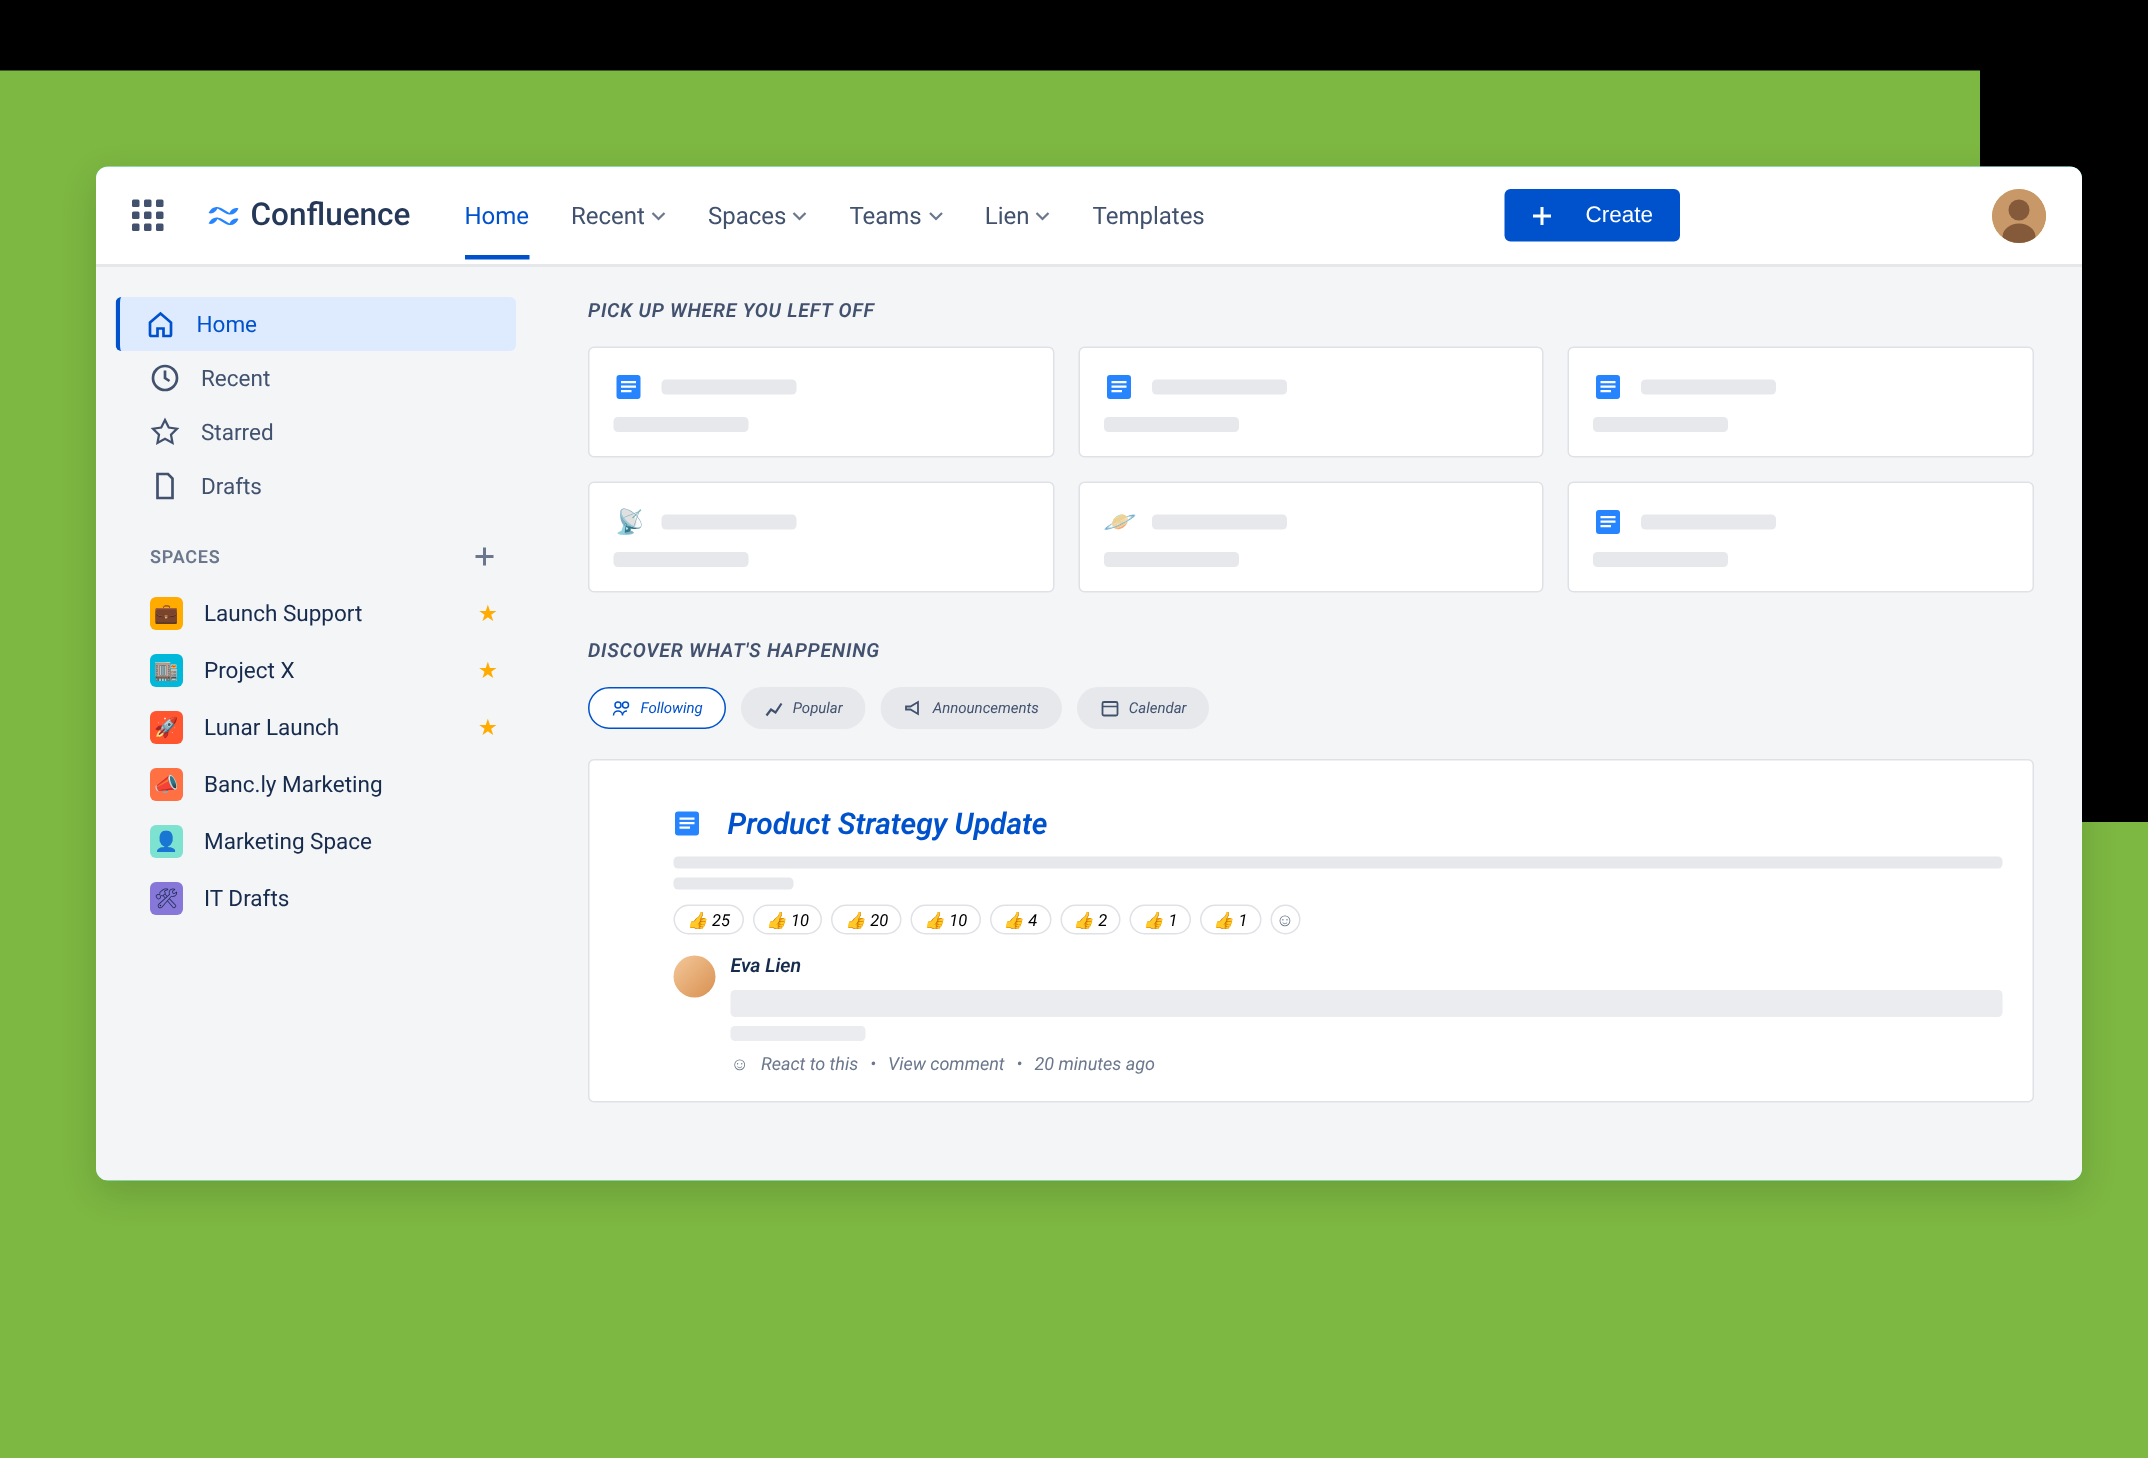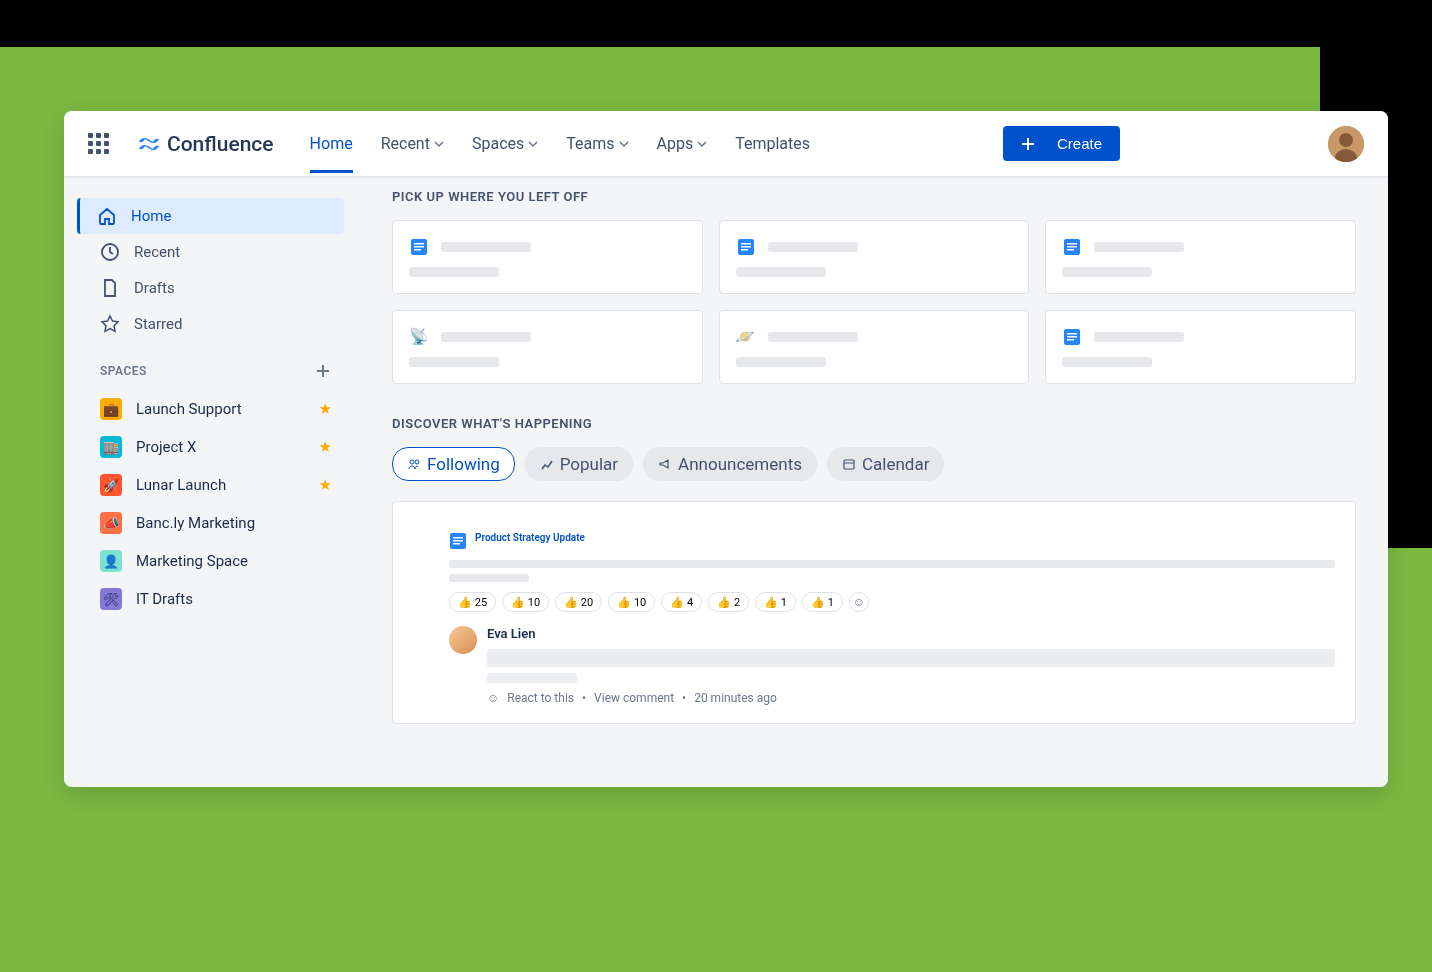--- a/index.html
+++ b/index.html
@@ -28,40 +28,40 @@
 .side-item { display: flex; align-items: center; gap: 14px; padding: 8px 20px; margin: 0 16px; border-radius: 4px; cursor: pointer; font-size: 15px; color: #42526e; }
 .side-item.active { background: #deebff; color: #0052cc; border-left: 3px solid #0052cc; margin-left: 13px; padding-left: 17px; }
 .side-icon { width: 20px; height: 20px; flex-shrink: 0; }
 .spaces-header { display: flex; align-items: center; justify-content: space-between; padding: 20px 28px 10px 36px; font-size: 12px; font-weight: 600; color: #6b778c; letter-spacing: 0.5px; }
 .plus-icon { width: 18px; height: 18px; cursor: pointer; color: #6b778c; }
 .space-item { display: flex; align-items: center; gap: 14px; padding: 8px 28px 8px 36px; cursor: pointer; font-size: 15px; color: #172b4d; }
 .space-icon { width: 22px; height: 22px; border-radius: 4px; flex-shrink: 0; display: flex; align-items: center; justify-content: center; font-size: 13px; }
 .star { margin-left: auto; color: #ffab00; }
 .star.empty { color: transparent; }
 
-.main { flex: 1; padding: 11px 32px; overflow-y: auto; }
+.main { flex: 1; padding: 22px 32px; overflow-y: auto; font-style: italic; }
 .section-title { font-size: 13px; font-weight: 600; color: #42526e; letter-spacing: 0.5px; margin-bottom: 16px; }
 .cards-grid { display: grid; grid-template-columns: repeat(3, 1fr); gap: 16px; margin-bottom: 32px; }
 .card { background: #fff; border: 1px solid #dfe1e6; border-radius: 4px; padding: 16px; display: flex; flex-direction: column; gap: 10px; cursor: pointer; }
 .card-row1 { display: flex; gap: 12px; align-items: center; }
 .card-icon { width: 20px; height: 20px; flex-shrink: 0; }
 .placeholder { background: #e6e8ec; border-radius: 3px; }
 .ph-long { height: 10px; width: 90px; }
 .ph-short { height: 10px; width: 90px; margin-left: 0; }
 
 .filter-tabs { display: flex; gap: 10px; margin-bottom: 20px; }
-.filter-tab { display: flex; align-items: center; gap: 6px; padding: 6px 14px; border-radius: 16px; font-size: 17px; cursor: pointer; background: #e6e8ec; color: #42526e; border: 1px solid transparent; }
+.filter-tab { display: flex; align-items: center; gap: 6px; padding: 6px 14px; border-radius: 16px; font-size: 10px; cursor: pointer; background: #e6e8ec; color: #42526e; border: 1px solid transparent; }
 .filter-tab.active { background: #fff; border: 1px solid #0052cc; color: #0052cc; }
 .filter-icon { width: 14px; height: 14px; }
 
 .activity-card { background: #fff; border: 1px solid #dfe1e6; border-radius: 4px; padding: 18px 20px; }
 .activity-header { display: flex; align-items: center; gap: 10px; font-size: 13px; color: #6b778c; }
 .small-avatar { width: 28px; height: 28px; border-radius: 50%; background: linear-gradient(135deg,#f4c89a,#d89050); flex-shrink: 0; }
 .author-name { font-weight: 600; color: #172b4d; }
-.page-link { display: flex; gap: 8px; margin: 12px 0 10px 36px; font-size: 10px; font-weight: 600; color: #0052cc; cursor: pointer; }
+.page-link { display: flex; align-items: center; gap: 18px; margin: 12px 0 10px 36px; font-size: 20px; font-weight: 600; color: #0052cc; cursor: pointer; }
 .page-icon { width: 18px; height: 18px; }
 .content-ph { margin-left: 36px; margin-bottom: 6px; }
 .content-ph .placeholder { height: 8px; }
 .reactions { display: flex; gap: 6px; margin: 10px 0 14px 36px; flex-wrap: wrap; }
 .reaction { display: flex; align-items: center; gap: 3px; border: 1px solid #dfe1e6; border-radius: 12px; padding: 2px 8px; font-size: 11px; cursor: pointer; }
 .add-reaction { border: 1px solid #dfe1e6; border-radius: 50%; width: 20px; height: 20px; display: flex; align-items: center; justify-content: center; cursor: pointer; font-size: 12px; color: #6b778c; }
 .reply { margin-left: 36px; display: flex; gap: 10px; }
 .reply-body { flex: 1; }
 .reply-name { font-size: 13px; font-weight: 600; color: #172b4d; margin-bottom: 8px; }
 .reply-ph .placeholder { height: 18px; background: #ebecf0; margin-bottom: 6px; }
@@ -111,21 +111,21 @@
             <path d="M1 3l4 4 4-4" stroke="#6b778c" stroke-width="1.5" fill="none"></path>
           </svg>
         </div>
       <div class="nav-item">
           <span>Teams</span>
           <svg class="chevron" viewBox="0 0 10 10">
             <path d="M1 3l4 4 4-4" stroke="#6b778c" stroke-width="1.5" fill="none"></path>
           </svg>
         </div>
       <div class="nav-item">
-          <span>Apps</span>
+          <span>Lien</span>
           <svg class="chevron" viewBox="0 0 10 10">
             <path d="M1 3l4 4 4-4" stroke="#6b778c" stroke-width="1.5" fill="none"></path>
           </svg>
         </div>
       <div class="nav-item">
           <span>Templates</span>
         </div>
     </div>
     <button class="create-btn">
       <svg width="14" height="14" viewBox="0 0 14 14">
@@ -152,29 +152,29 @@
       </div>
       <div class="side-item">
         <svg class="side-icon" viewBox="0 0 20 20">
             <circle cx="10" cy="10" r="8" fill="none" stroke="#42526e" stroke-width="1.8"></circle>
             <path d="M10 5v5l3 2" stroke="#42526e" stroke-width="1.8" fill="none"></path>
           </svg>
         <span>Recent</span>
       </div>
       <div class="side-item">
         <svg class="side-icon" viewBox="0 0 20 20">
-            <path d="M5 2h7l3 3v13H5V2z" fill="none" stroke="#42526e" stroke-width="1.8"></path>
-          </svg>
-        <span>Drafts</span>
+            <path d="M10 2l2.5 5 5.5.8-4 4 1 5.5L10 14.5 5 17.3l1-5.5-4-4L7.5 7z" fill="none" stroke="#42526e" stroke-width="1.5"></path>
+          </svg>
+        <span>Starred</span>
       </div>
       <div class="side-item">
         <svg class="side-icon" viewBox="0 0 20 20">
-            <path d="M10 2l2.5 5 5.5.8-4 4 1 5.5L10 14.5 5 17.3l1-5.5-4-4L7.5 7z" fill="none" stroke="#42526e" stroke-width="1.5"></path>
-          </svg>
-        <span>Starred</span>
+            <path d="M5 2h7l3 3v13H5V2z" fill="none" stroke="#42526e" stroke-width="1.8"></path>
+          </svg>
+        <span>Drafts</span>
       </div>
 
       <div class="spaces-header">
         <span>SPACES</span>
         <svg class="plus-icon" viewBox="0 0 18 18">
             <path d="M9 3v12M3 9h12" stroke="#6b778c" stroke-width="2"></path>
           </svg>
       </div>
 
       <div class="space-item">

